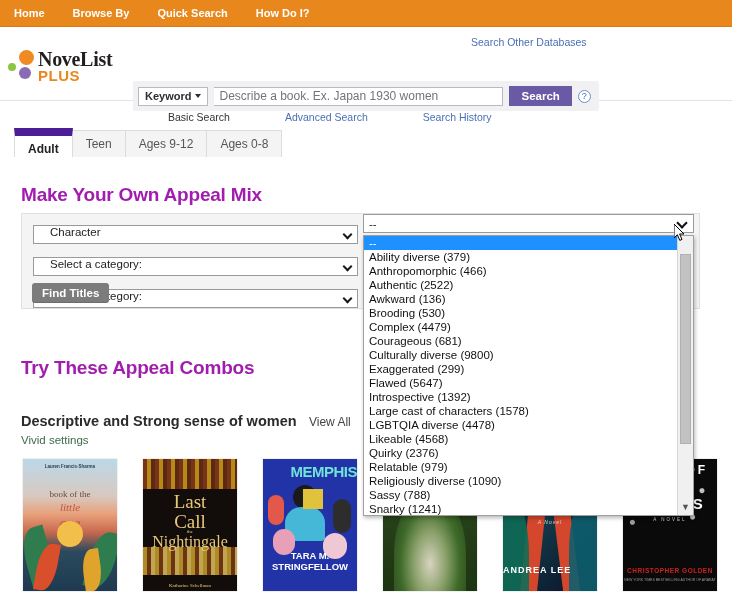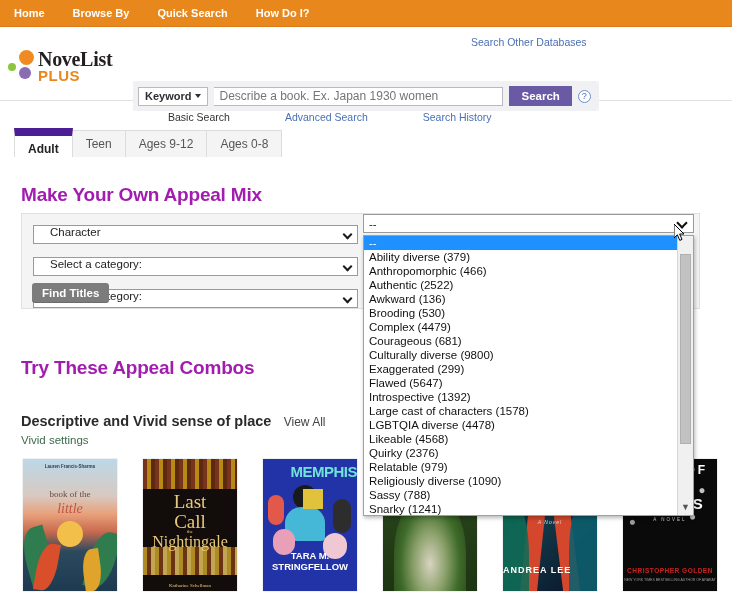--- a/index.html
+++ b/index.html
@@ -182,21 +182,21 @@
     width:94px; height:132px;
     overflow:hidden; position:relative;
     background:#222; cursor:pointer;
     box-shadow:0 0 1px rgba(0,0,0,.35);
   }
 
   
   .c-axe { background:linear-gradient(#bcd8e8 0%, #d8c9c0 28%, #e8a07a 42%, #c96a4e 55%, #2c4a5e 70%, #1d3a50 100%); }
   .c-axe .ttl { position:absolute; left:0; right:0; top:30px; text-align:center;
       font-family:"Liberation Serif", serif; color:#6b4a3a; font-size:9px; }
-  .c-axe .ttl b { display:block; font-size:14px; font-style:italic; color:#c2553f; font-weight:normal; margin-top:2px;}
+  .c-axe .ttl b { display:block; font-size:11px; font-style:italic; color:#c2553f; font-weight:normal; margin-top:2px;}
   .c-axe .ttl i { display:block; font-size:15px; font-style:italic; color:#c2553f; margin-top:2px;}
   .c-axe .auth { position:absolute; top:5px; left:0; right:0; text-align:center;
       font-size:4.5px; color:#1d3a50; font-weight:bold; }
   .c-axe .leaf { position:absolute; border-radius:60% 0 60% 0; }
 
   .c-night { background:#120d0a; }
   .c-night .shelfTop { position:absolute; top:0; left:0; right:0; height:30px;
       background:repeating-linear-gradient(90deg,#8a3b1e 0 4px,#d4a017 4px 8px,#6b2d12 8px 12px); opacity:.85; }
   .c-night .shelfBot { position:absolute; bottom:16px; left:0; right:0; height:28px;
       background:repeating-linear-gradient(90deg,#c9a227 0 4px,#7a3a16 4px 8px,#e0c060 8px 12px); opacity:.85; }
@@ -380,21 +380,21 @@
         <span class="chev"></span>
       </div>
     </div>
   </div>
 
   <button id="findbtn">Find Titles</button>
 
   <h2 class="sect" id="combotitle">Try These Appeal Combos</h2>
 
   <div id="comborow">
-    <span class="ch">Descriptive and Vivid sense of place</span>
+    <span class="ch">Descriptive and Strong sense of women</span>
     <span class="viewall">View All</span>
     <div class="sub">Vivid settings</div>
   </div>
 
   <div id="covers">
 
     <div class="cover c-axe">
       <div class="auth">Lauren Francis-Sharma</div>
       <div class="ttl">
         <span>book of the</span>

